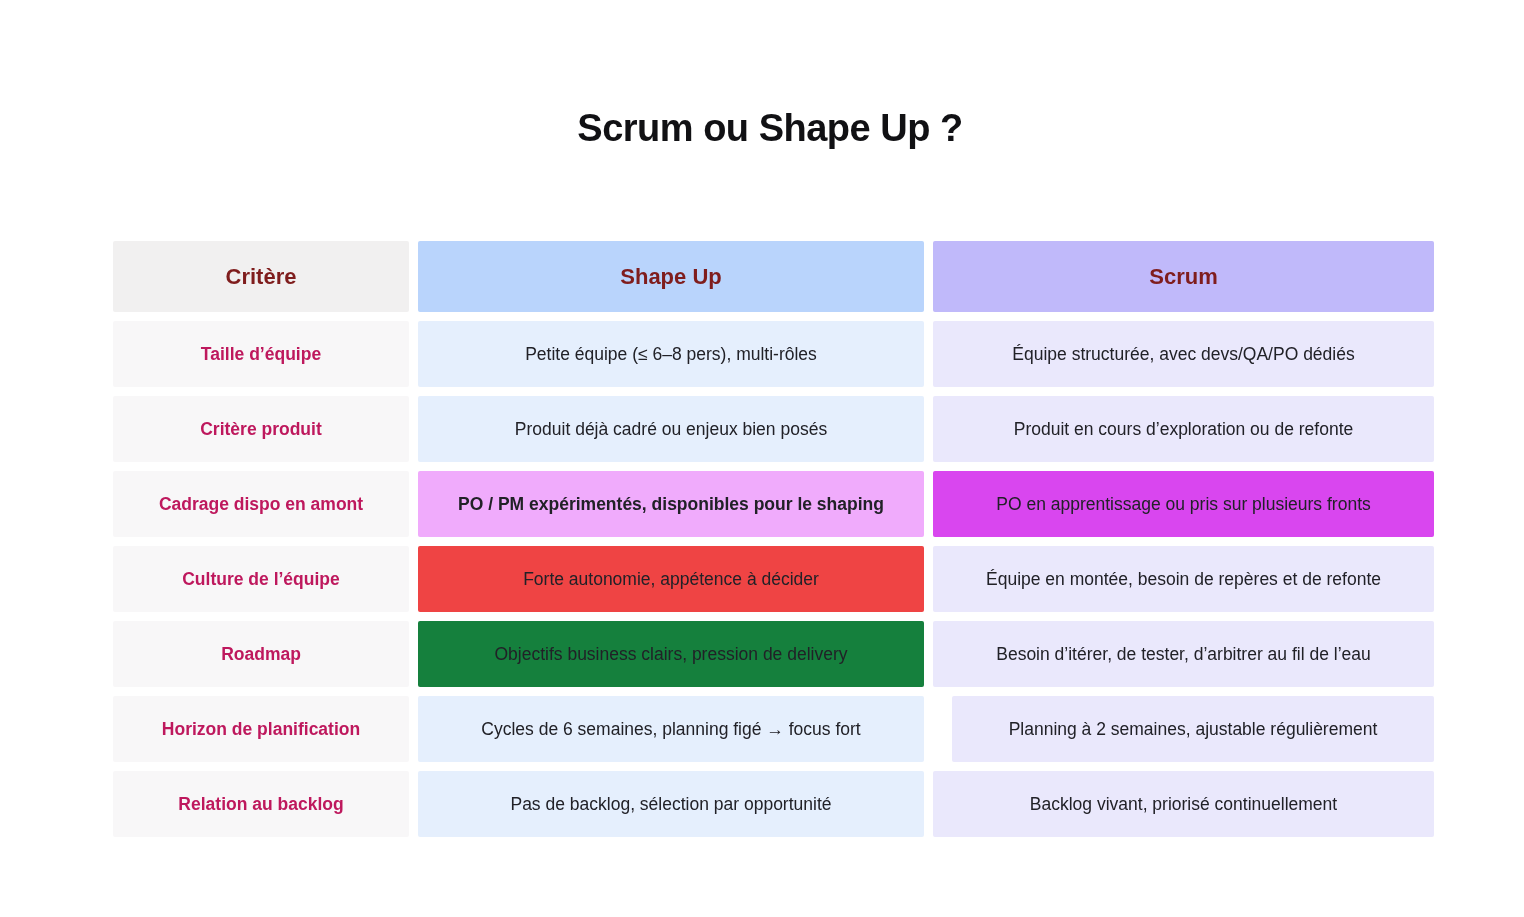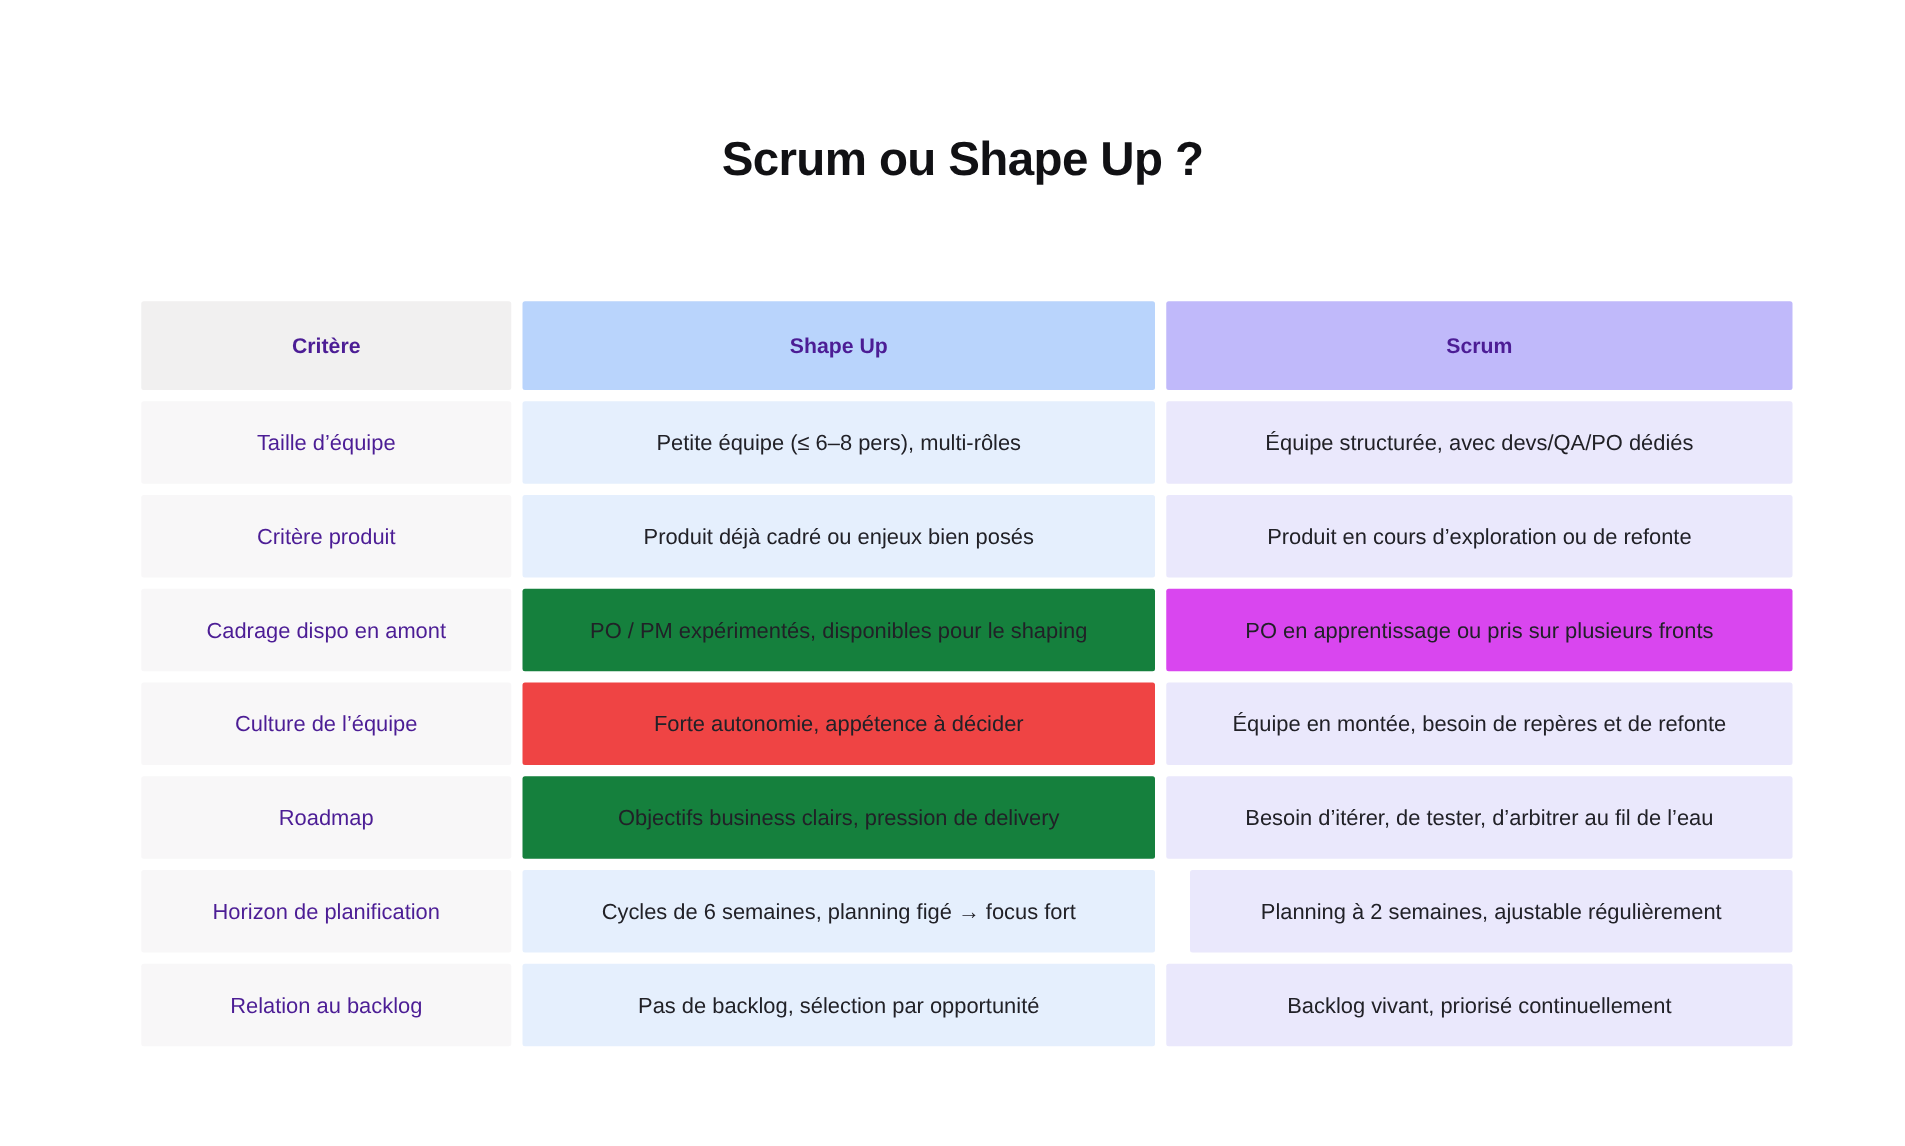--- a/index.html
+++ b/index.html
@@ -39,28 +39,28 @@
   .row { display: contents; }
   .cell {
     display: flex; align-items: center; justify-content: center;
     text-align: center;
     font-size: 17.5px;
     color: #212127;
     border-radius: 2px;
     padding: 0 14px;
   }
   .hcell {
-    font-size: 17px;
+    font-size: 22px;
     font-weight: 700;
-    color: #4c1d95;
+    color: #7f1d1d;
   }
   .labelcell {
-    font-weight: 400;
+    font-weight: 700;
     font-size: 17.5px;
-    color: #4c1d95;
+    color: #be185d;
   }
 </style>
 </head>
 <body>
 
 <div class="canvas">
 
   <h1 class="title">Scrum ou Shape Up ?</h1>
 
   <div class="table">
@@ -78,21 +78,21 @@
     </div>
 
     <div class="row">
       <div class="cell labelcell" style="background: rgb(248, 247, 248);">Critère produit</div>
       <div class="cell" style="background: rgb(229, 239, 253);">Produit déjà cadré ou enjeux bien posés</div>
       <div class="cell" style="background: rgb(234, 232, 252);">Produit en cours d’exploration ou de refonte</div>
     </div>
 
     <div class="row">
       <div class="cell labelcell" style="background: rgb(248, 247, 248);">Cadrage dispo en amont</div>
-      <div class="cell" style="background: #15803d;">PO / PM expérimentés, disponibles pour le shaping</div>
+      <div class="cell" style="background: #f0abfc; font-weight: bold;">PO / PM expérimentés, disponibles pour le shaping</div>
       <div class="cell" style="background: #d946ef;">PO en apprentissage ou pris sur plusieurs fronts</div>
     </div>
 
     <div class="row">
       <div class="cell labelcell" style="background: rgb(248, 247, 248);">Culture de l’équipe</div>
       <div class="cell" style="background: #ef4444;">Forte autonomie, appétence à décider</div>
       <div class="cell" style="background: rgb(234, 232, 252);">Équipe en montée, besoin de repères et de refonte</div>
     </div>
 
     <div class="row">

